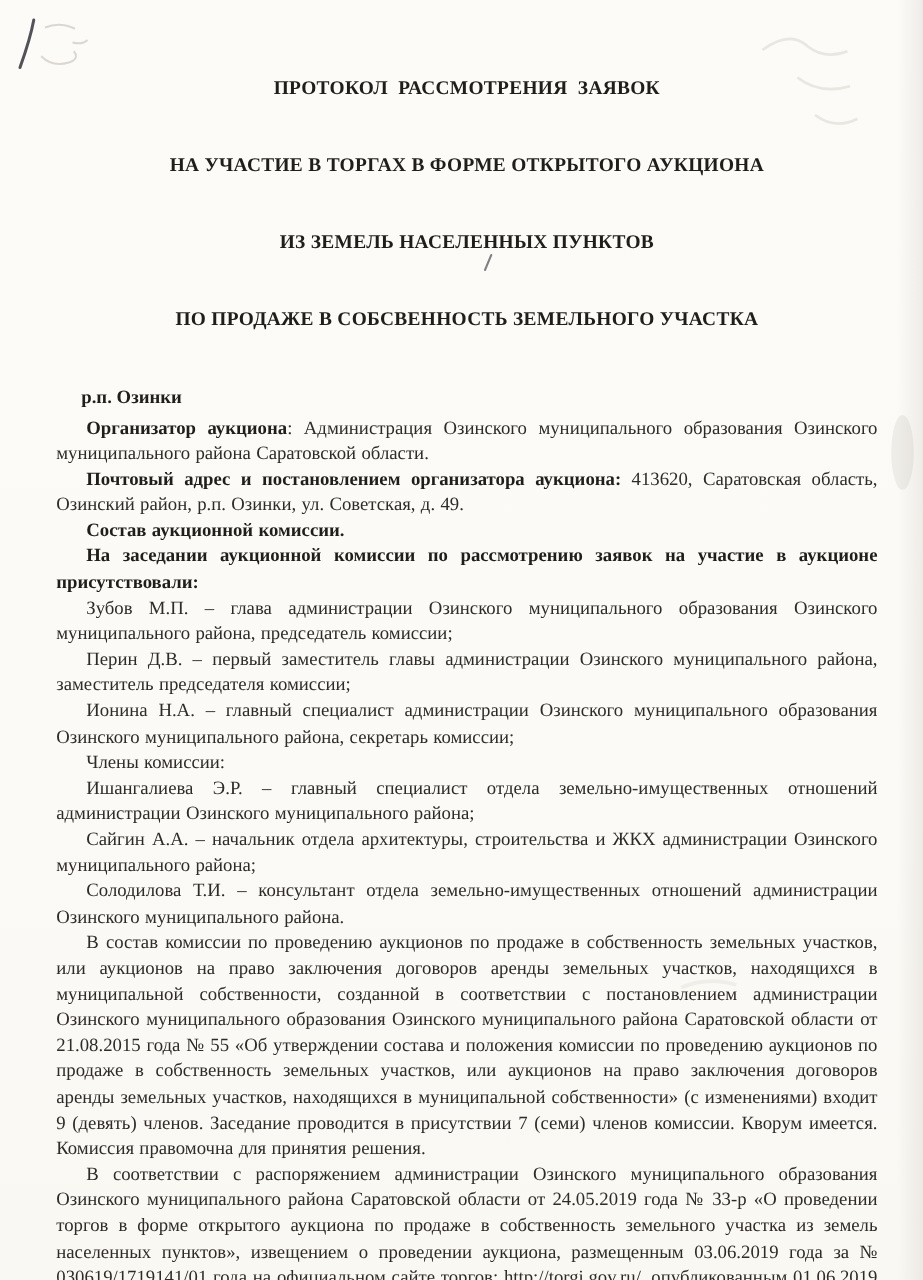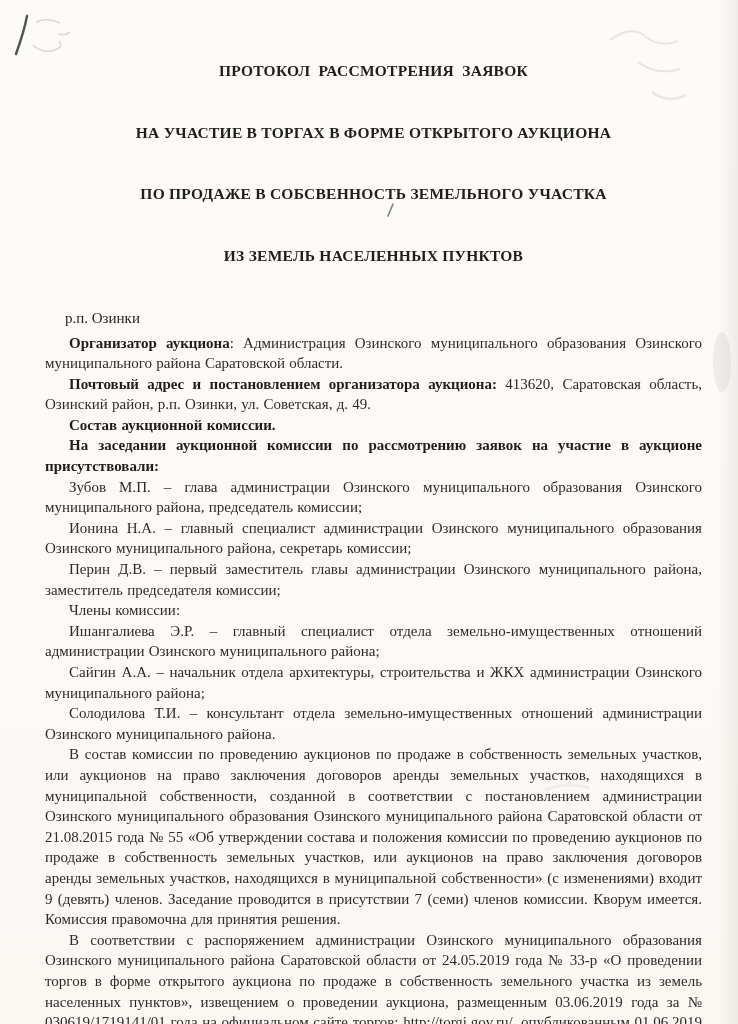--- a/index.html
+++ b/index.html
@@ -34,21 +34,21 @@
     font-size:15.5px;
     line-height:20.5px;
     letter-spacing:0.25px;
     color:var(--ink-bold);
     white-space:pre-wrap;
   }
   .meta-row{
     display:flex;
     justify-content:space-between;
     align-items:flex-start;
-    font-weight:normal;
+    font-weight:bold;
     font-size:15px;
     line-height:20.5px;
     margin-top:1px;
     color:var(--ink-bold);
   }
   .place{padding-left:20px;}
   .datetime{text-align:center;margin-right:42px;}
   .body-text{
     margin-top:4px;
     font-size:15px;
@@ -72,42 +72,42 @@
 </head>
 <body>
 
 <div class="page">
 
   <div class="doc">
 
     <div class="title-block">
       <div>ПРОТОКОЛ  РАССМОТРЕНИЯ  ЗАЯВОК</div>
       <div>НА УЧАСТИЕ В ТОРГАХ В ФОРМЕ ОТКРЫТОГО АУКЦИОНА</div>
+      <div>ИЗ ЗЕМЕЛЬ НАСЕЛЕННЫХ ПУНКТОВ</div>
       <div>ПО ПРОДАЖЕ В СОБСВЕННОСТЬ ЗЕМЕЛЬНОГО УЧАСТКА</div>
-      <div>ИЗ ЗЕМЕЛЬ НАСЕЛЕННЫХ ПУНКТОВ</div>
     </div>
 
     <div class="meta-row">
       <div class="place">р.п. Озинки</div>
     </div>
 
     <div class="body-text">
     <p><b>Организатор аукциона</b><span>: Администрация Озинского муниципального образования Озинского муниципального района Саратовской области.</span></p>
 
     <p><b>Почтовый адрес и постановлением организатора аукциона:</b><span> 413620, Саратовская область, Озинский район, р.п. Озинки, ул. Советская, д. 49.</span></p>
 
     <p><b>Состав аукционной комиссии.</b><span></span></p>
 
     <p><b>На заседании аукционной комиссии по рассмотрению заявок на участие в аукционе присутствовали:</b><span></span></p>
 
     <p><span>Зубов М.П. – глава администрации Озинского муниципального образования Озинского муниципального района, председатель комиссии;</span></p>
 
+    <p><span>Перин Д.В. – первый заместитель главы администрации Озинского муниципального района, заместитель председателя комиссии;</span></p>
+
     <p><span>Ионина Н.А. – главный специалист администрации Озинского муниципального образования Озинского муниципального района, секретарь комиссии;</span></p>
-
-    <p><span>Перин Д.В. – первый заместитель главы администрации Озинского муниципального района, заместитель председателя комиссии;</span></p>
 
     <p><span>Члены комиссии:</span></p>
 
     <p><span>Ишангалиева Э.Р. – главный специалист отдела земельно-имущественных отношений администрации Озинского муниципального района;</span></p>
 
 
     <p><span>Сайгин А.А. – начальник отдела архитектуры, строительства и ЖКХ администрации Озинского муниципального района;</span></p>
 
     <p><span>Солодилова Т.И. – консультант отдела земельно-имущественных отношений администрации Озинского муниципального района.</span></p>
 

